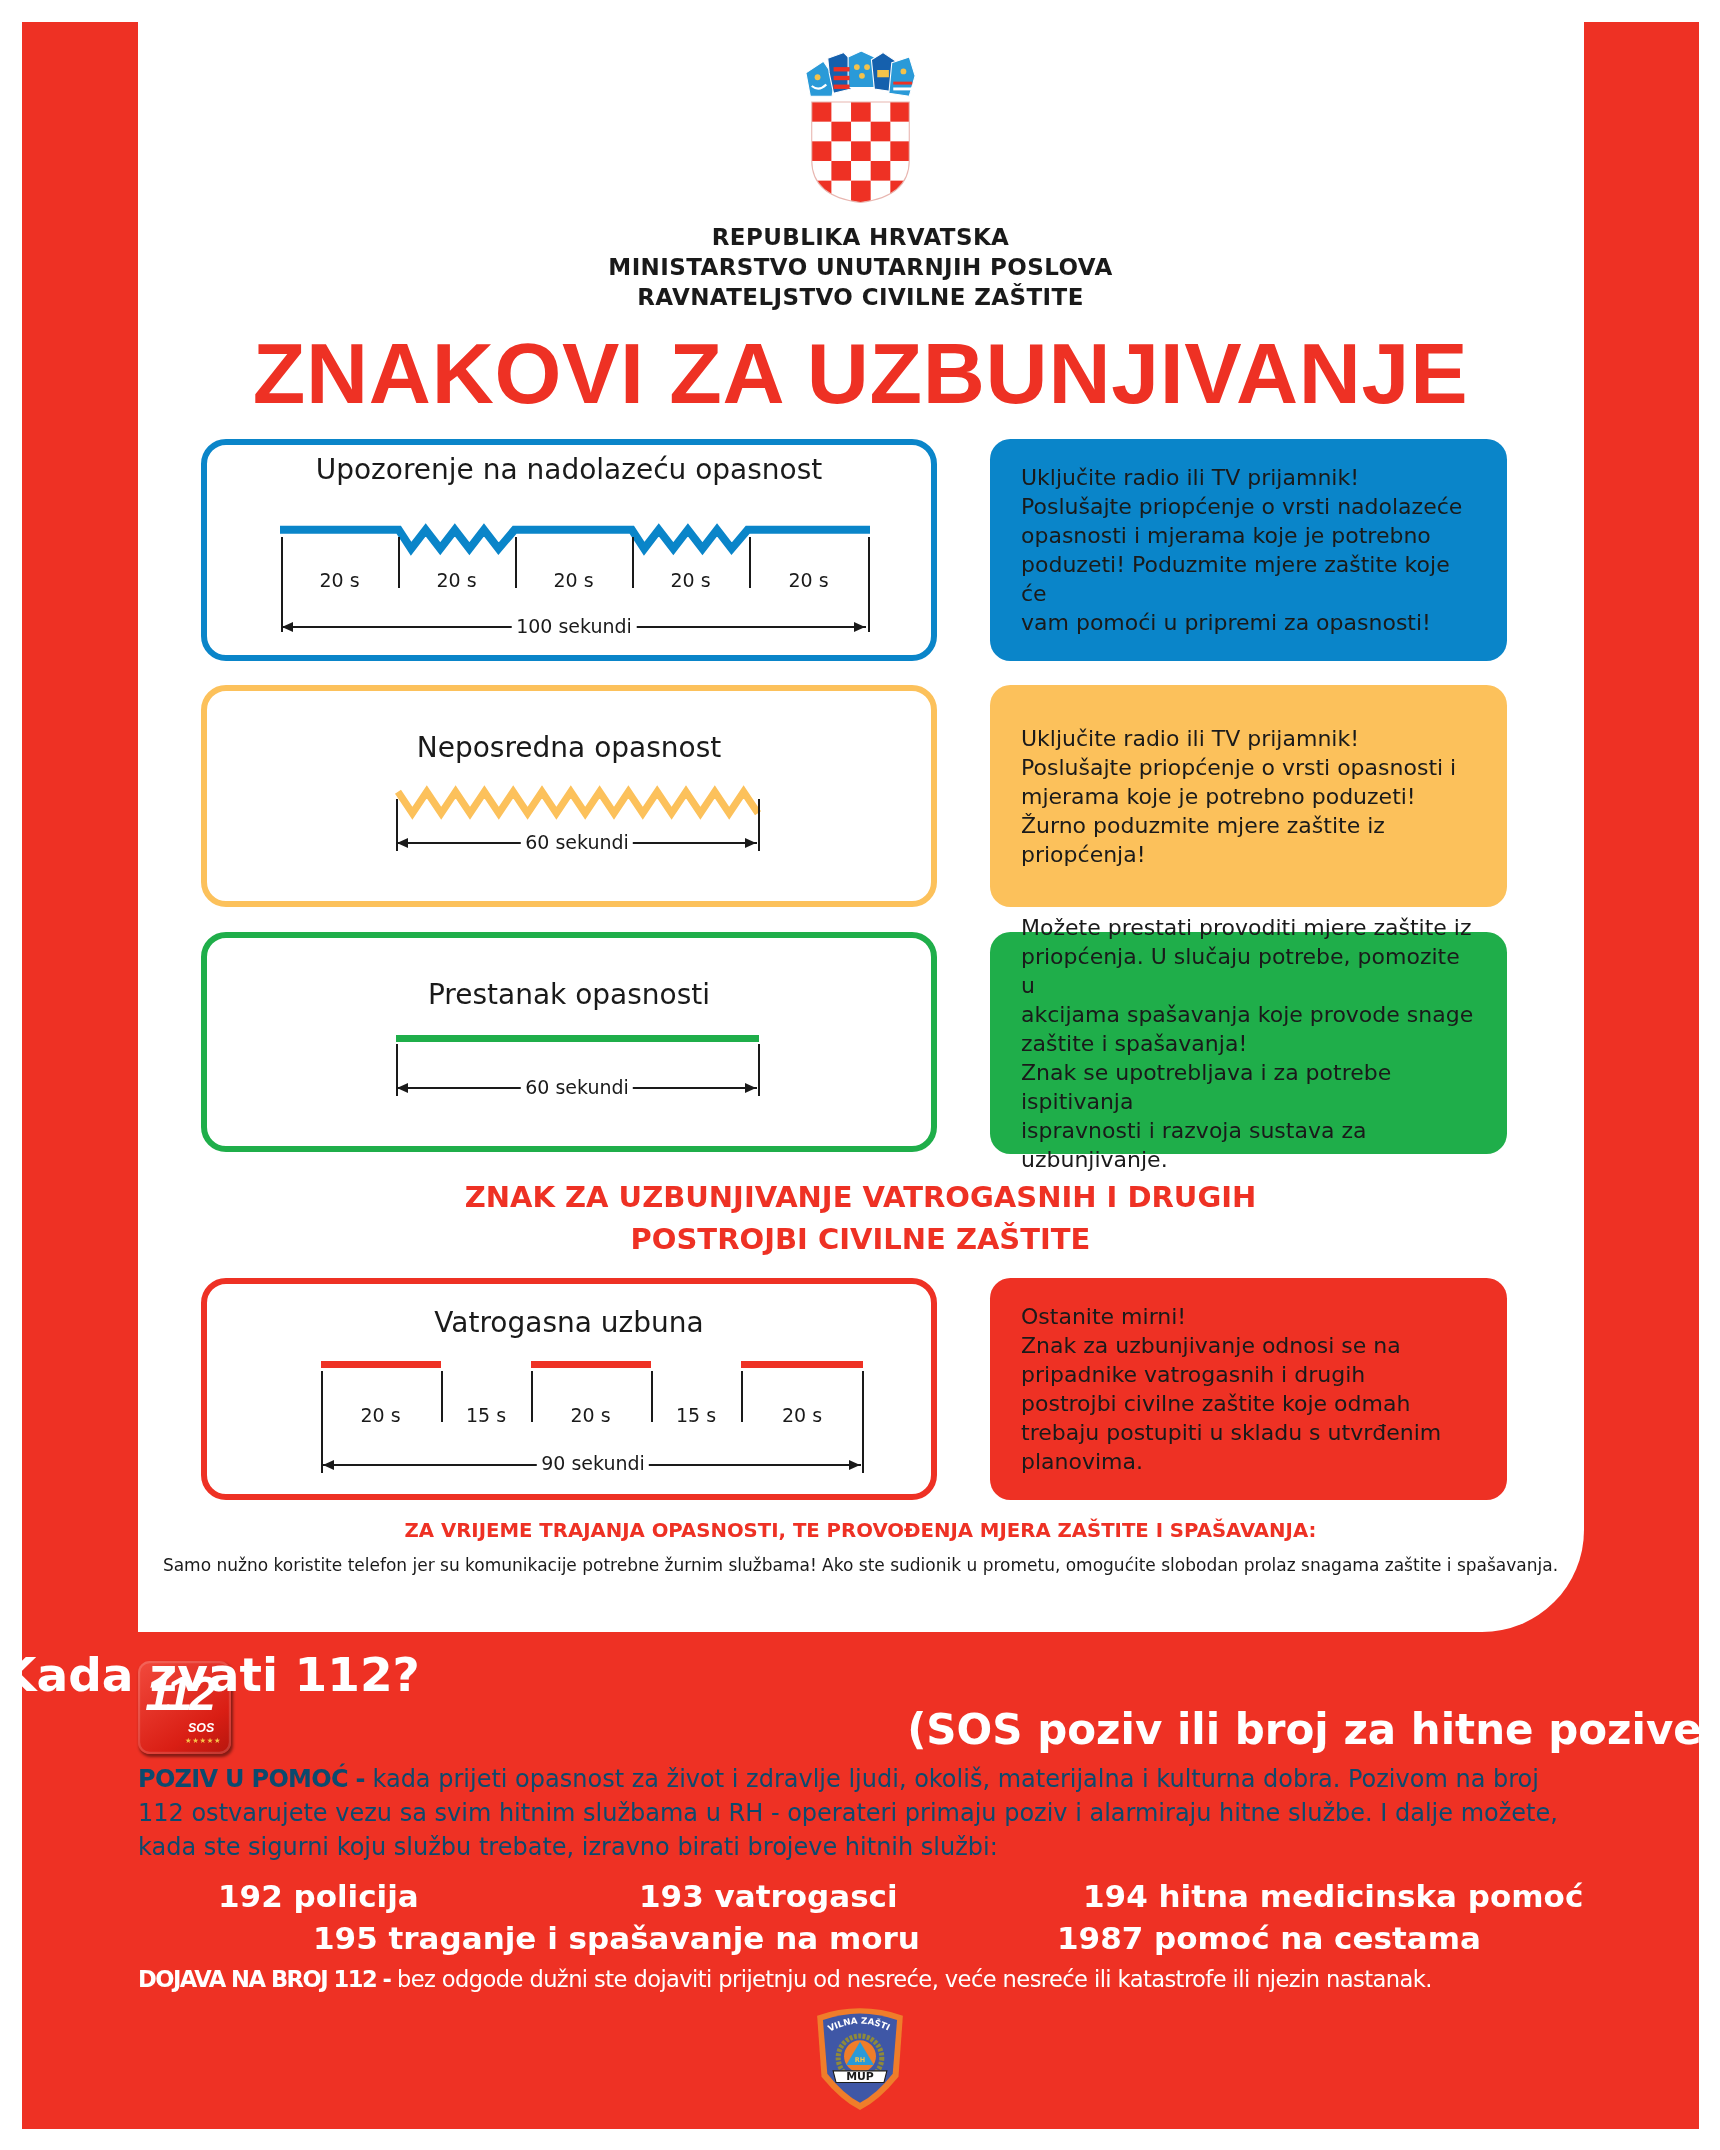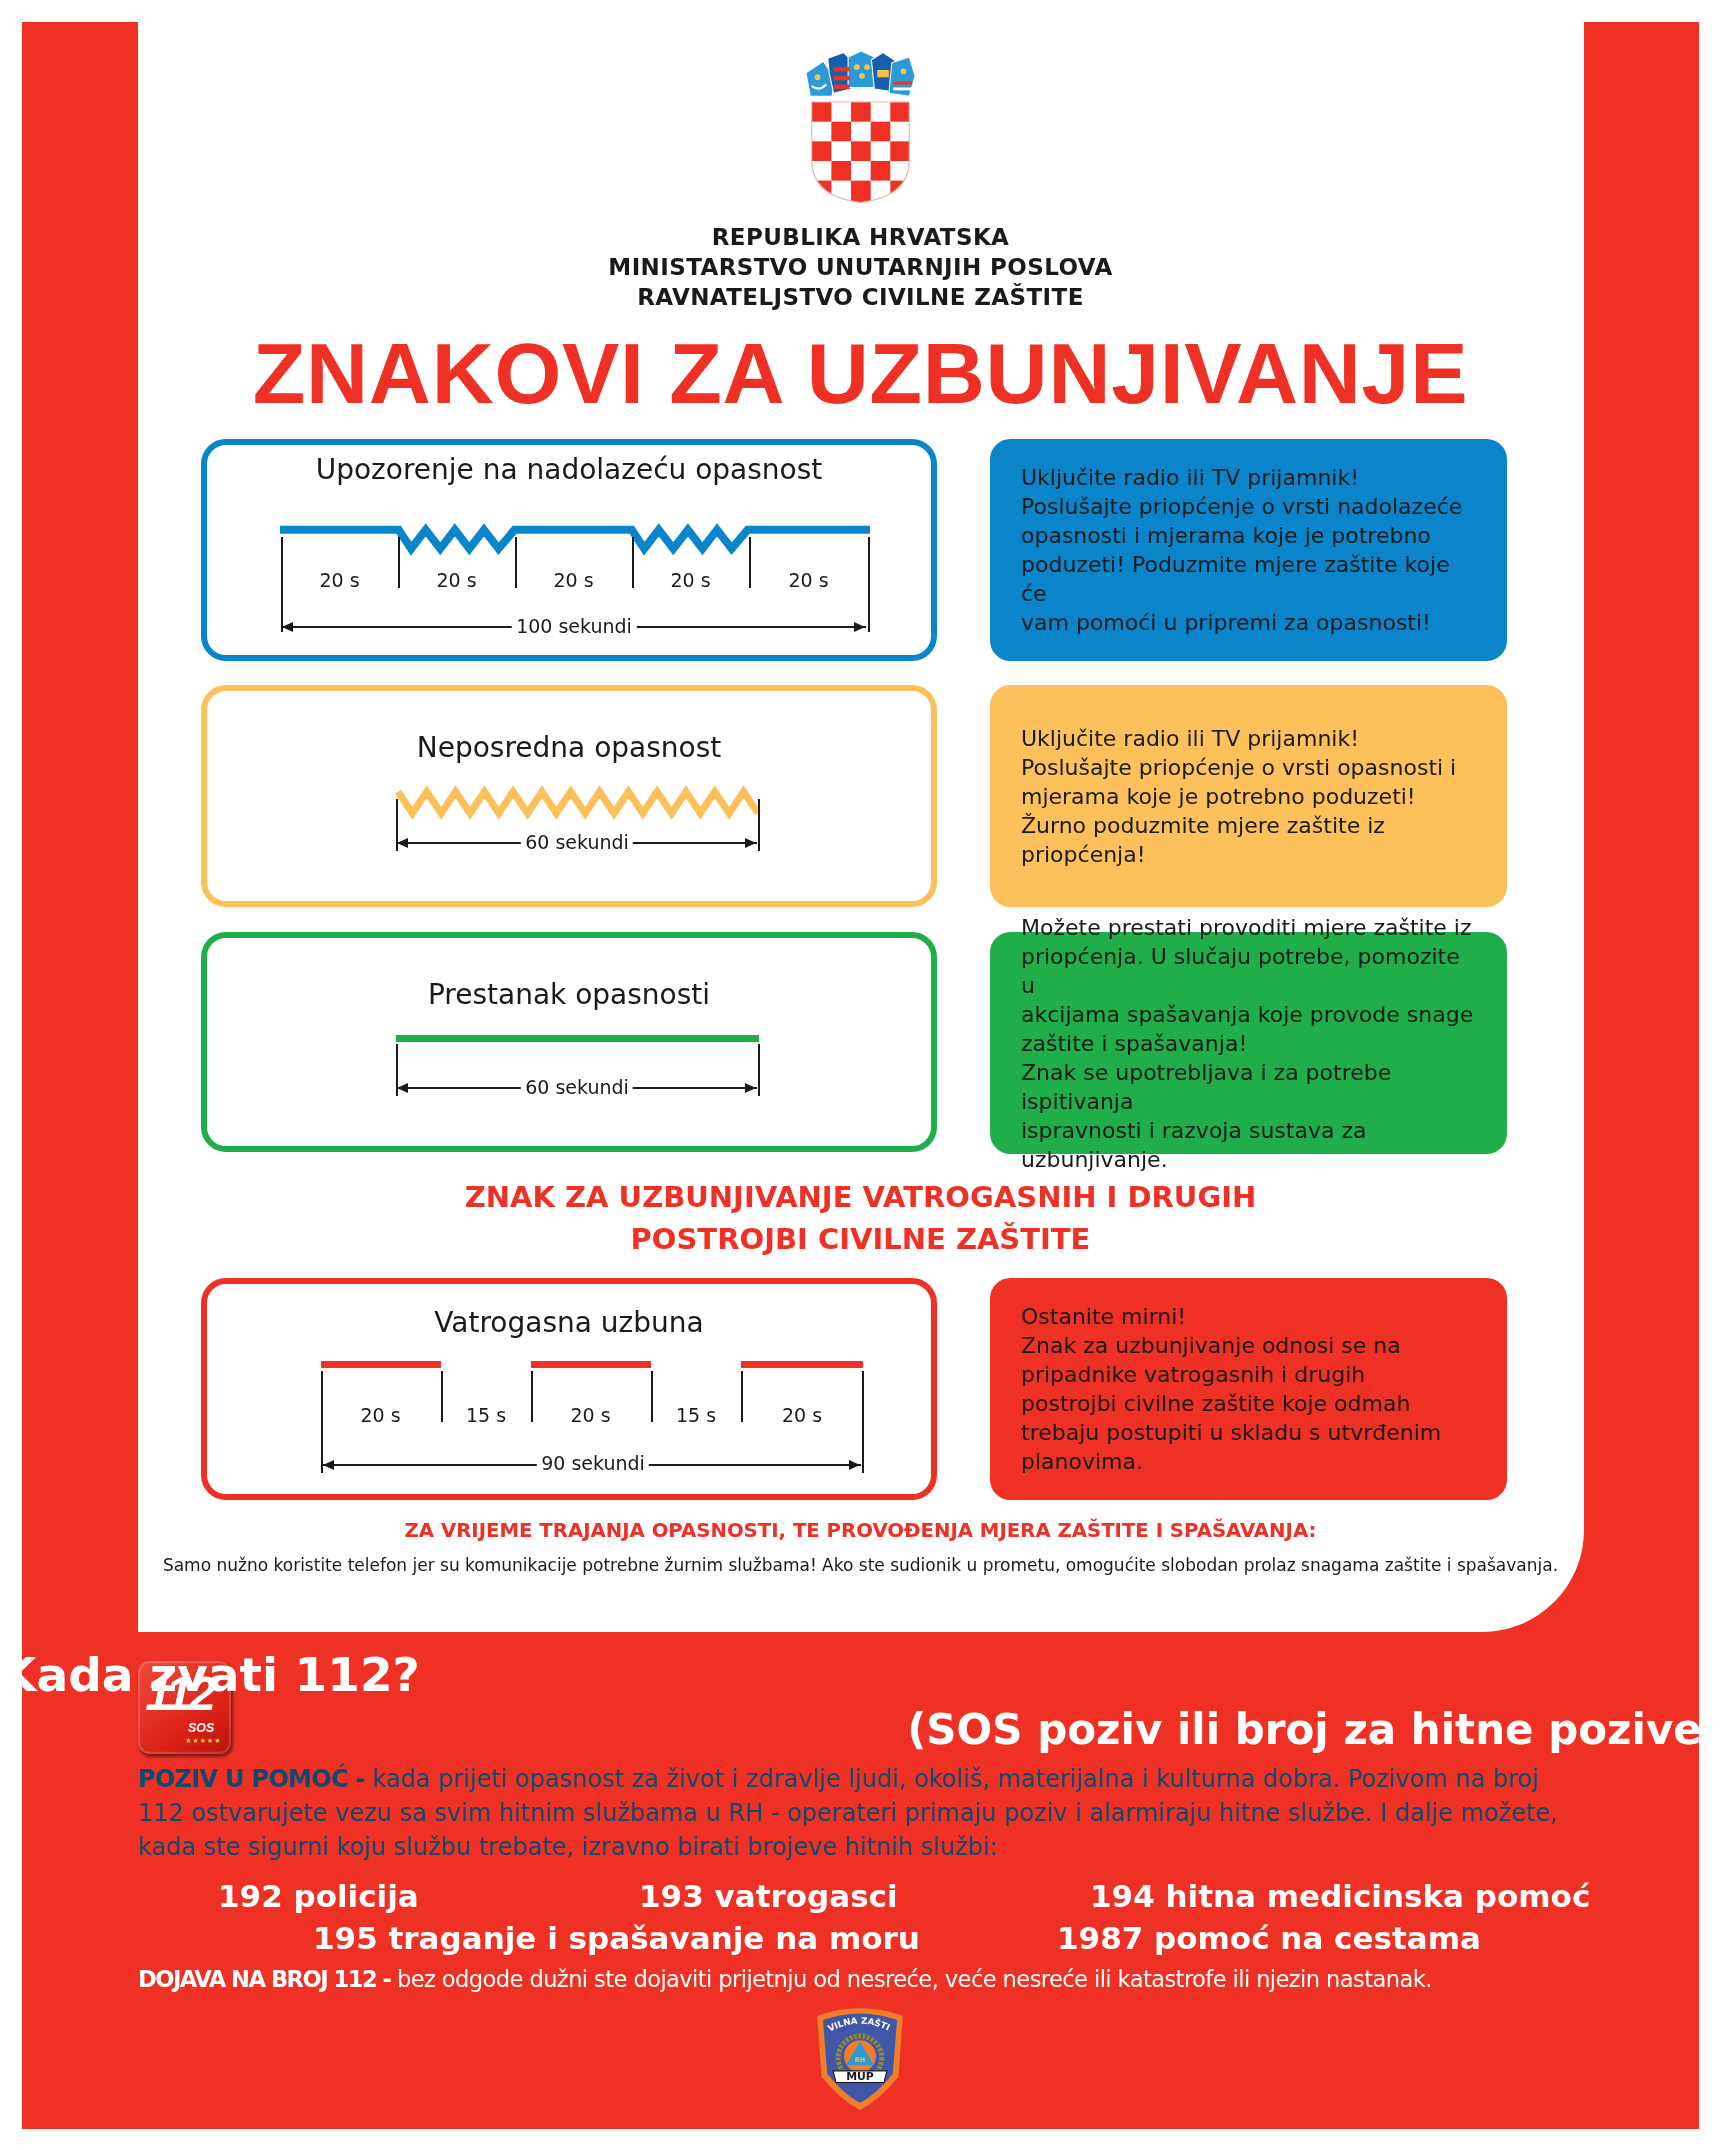--- a/index.html
+++ b/index.html
@@ -221,21 +221,21 @@
 
 <div class="kada-title">Kada zvati 112?</div>
 <div class="kada-sub">(SOS poziv ili broj za hitne pozive)</div>
 
 <div class="para">
   <b>POZIV U POMOĆ -</b><span> kada prijeti opasnost za život i zdravlje ljudi, okoliš, materijalna i kulturna dobra. Pozivom na broj 112 ostvarujete vezu sa svim hitnim službama u RH - operateri primaju poziv i alarmiraju hitne službe. I dalje možete, kada ste sigurni koju službu trebate, izravno birati brojeve hitnih službi:</span>
 </div>
 
 <div class="numbers" style="left:218px;top:1878px;">192 policija</div>
 <div class="numbers" style="left:639px;top:1878px;">193 vatrogasci</div>
-<div class="numbers" style="left:1083px;top:1878px;margin-left:7px;">194 hitna medicinska pomoć</div>
+<div class="numbers" style="left:1083px;top:1878px;">194 hitna medicinska pomoć</div>
 <div class="numbers" style="left:313px;top:1920px;">195 traganje i spašavanje na moru</div>
 <div class="numbers" style="left:1057px;top:1920px;">1987 pomoć na cestama</div>
 
 <div class="dojava">
   <b>DOJAVA NA BROJ 112 -</b><span> bez odgode dužni ste dojaviti prijetnju od nesreće, veće nesreće ili katastrofe ili njezin nastanak.</span>
 </div>
 
 <svg class="badge" viewBox="0 0 126 150">
   <path d="M4 16 Q63 -4 122 16 L116 100 Q90 132 63 146 Q36 132 10 100 Z" fill="#ef7d2a"></path>
   <path d="M12 22 Q63 4 114 22 L108 96 Q86 124 63 136 Q40 124 18 96 Z" fill="#3f57a6"></path>

